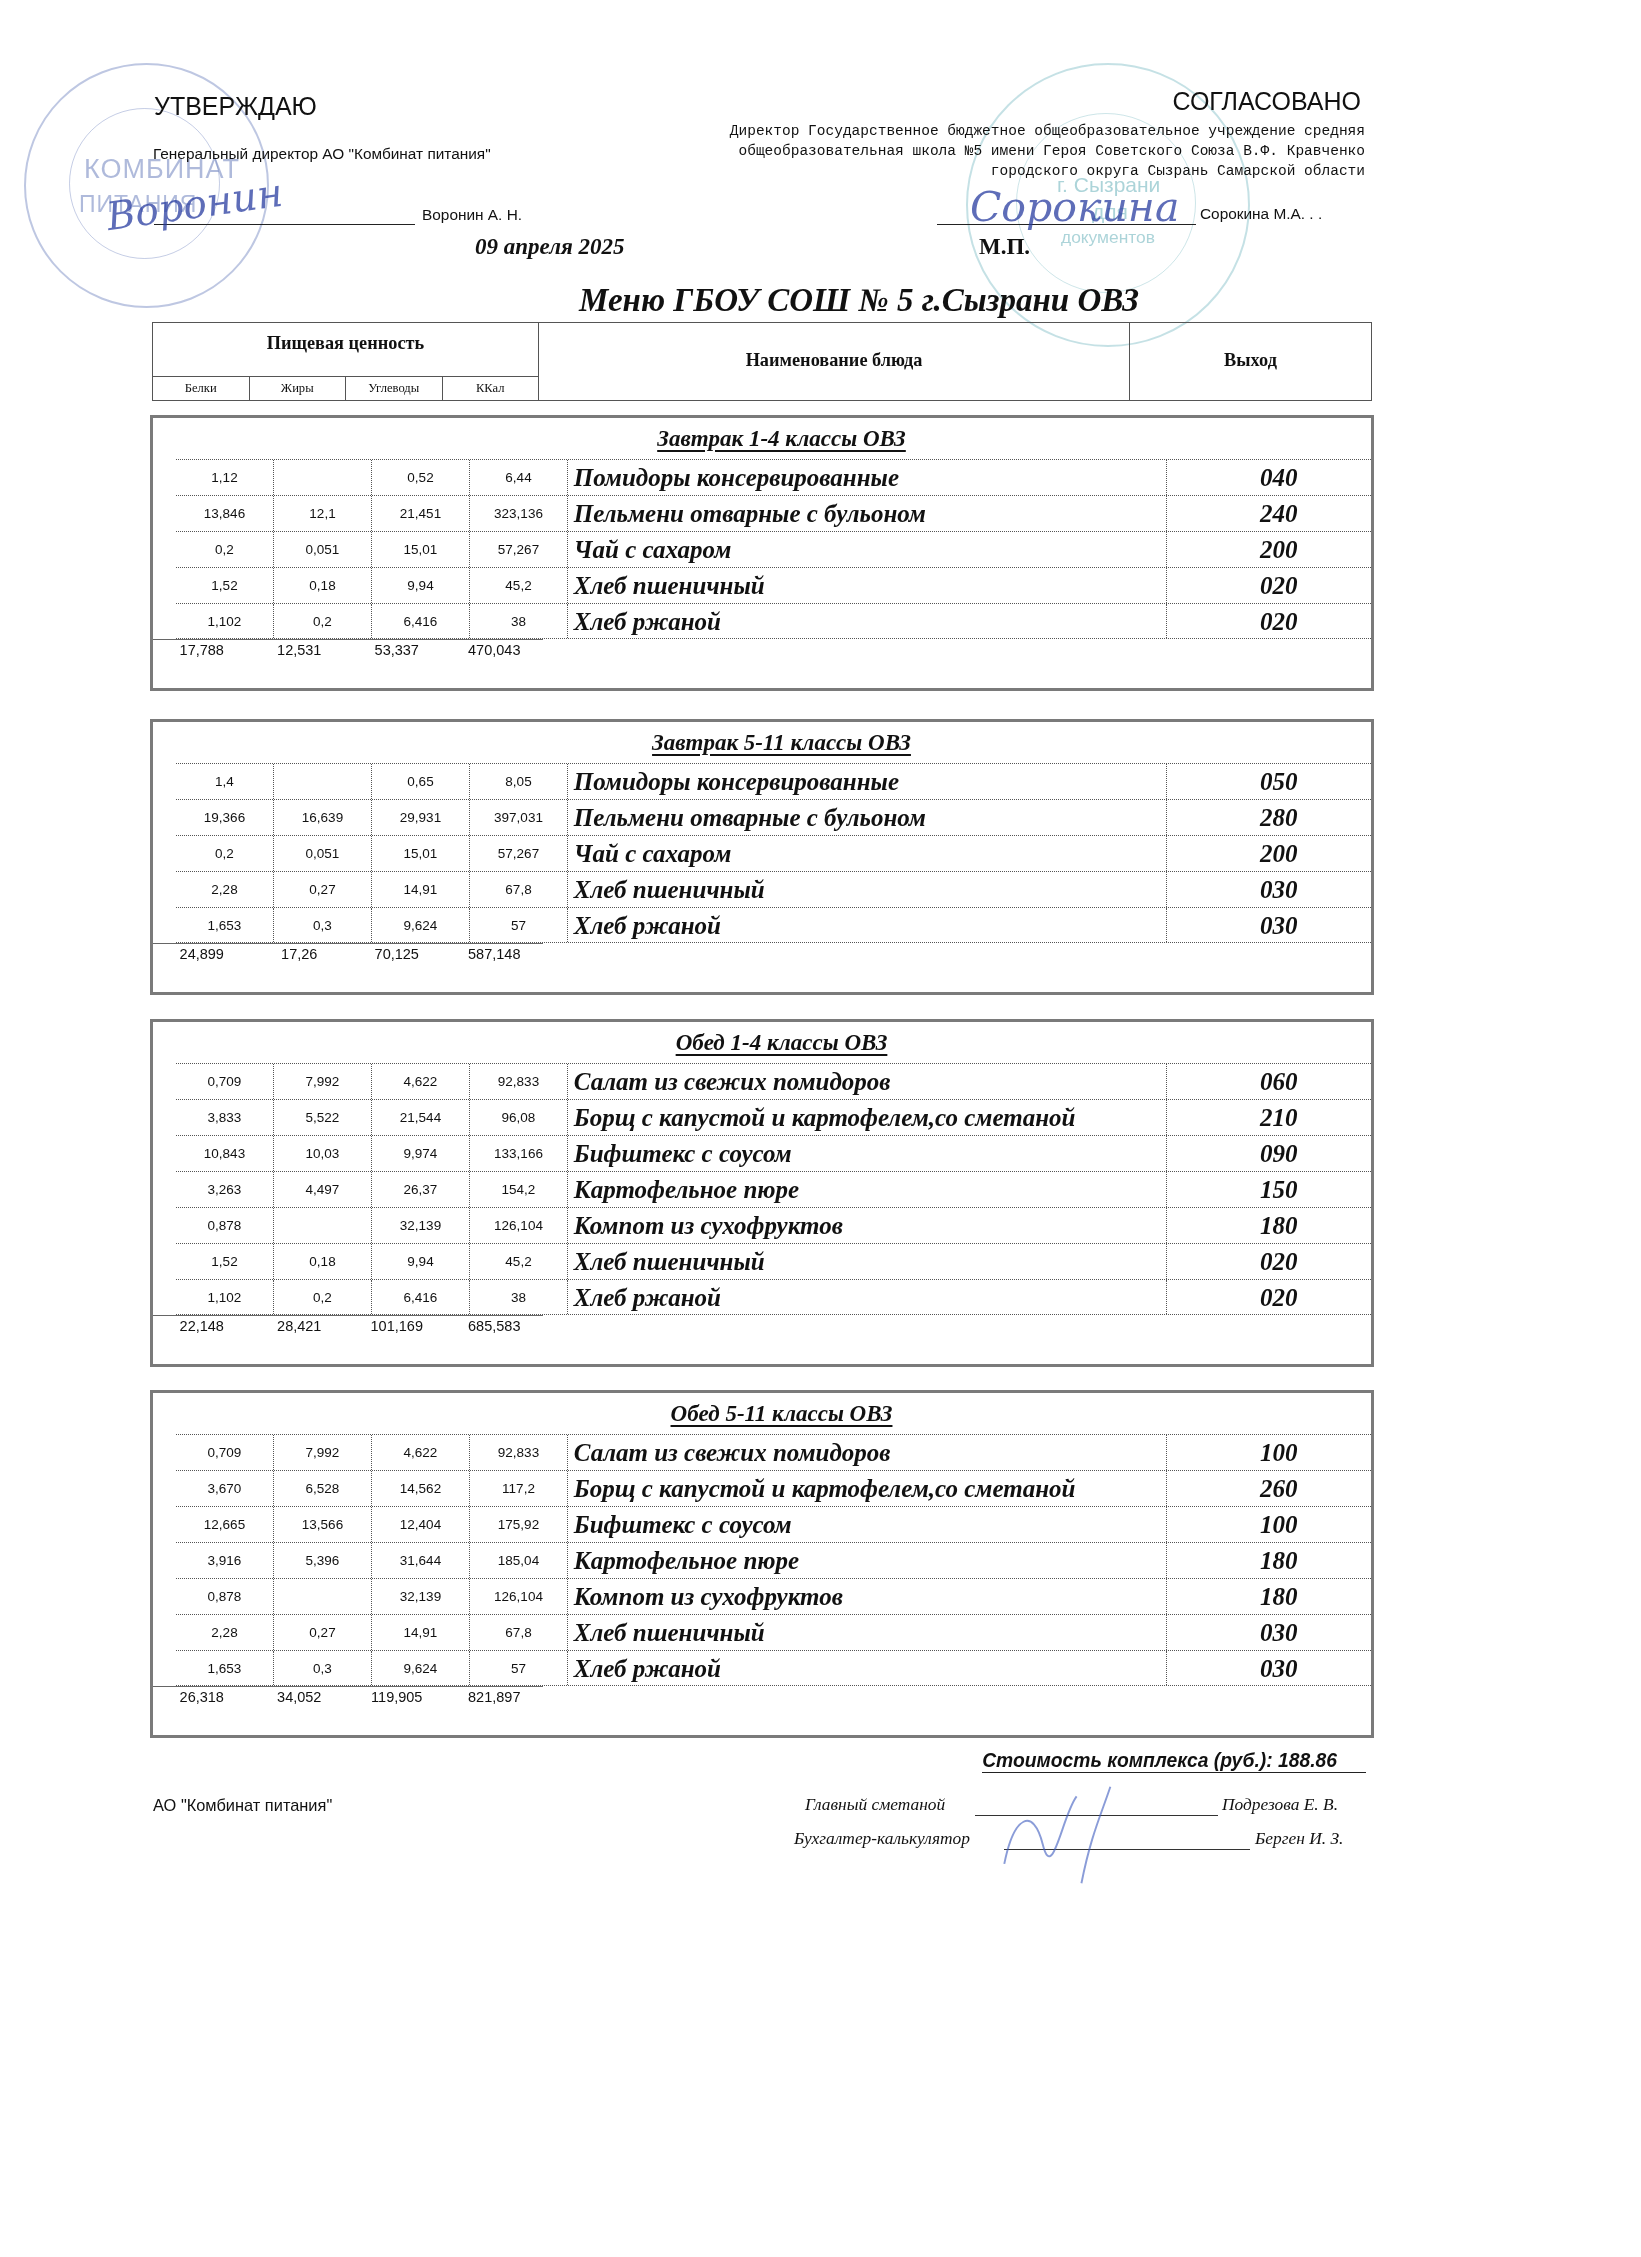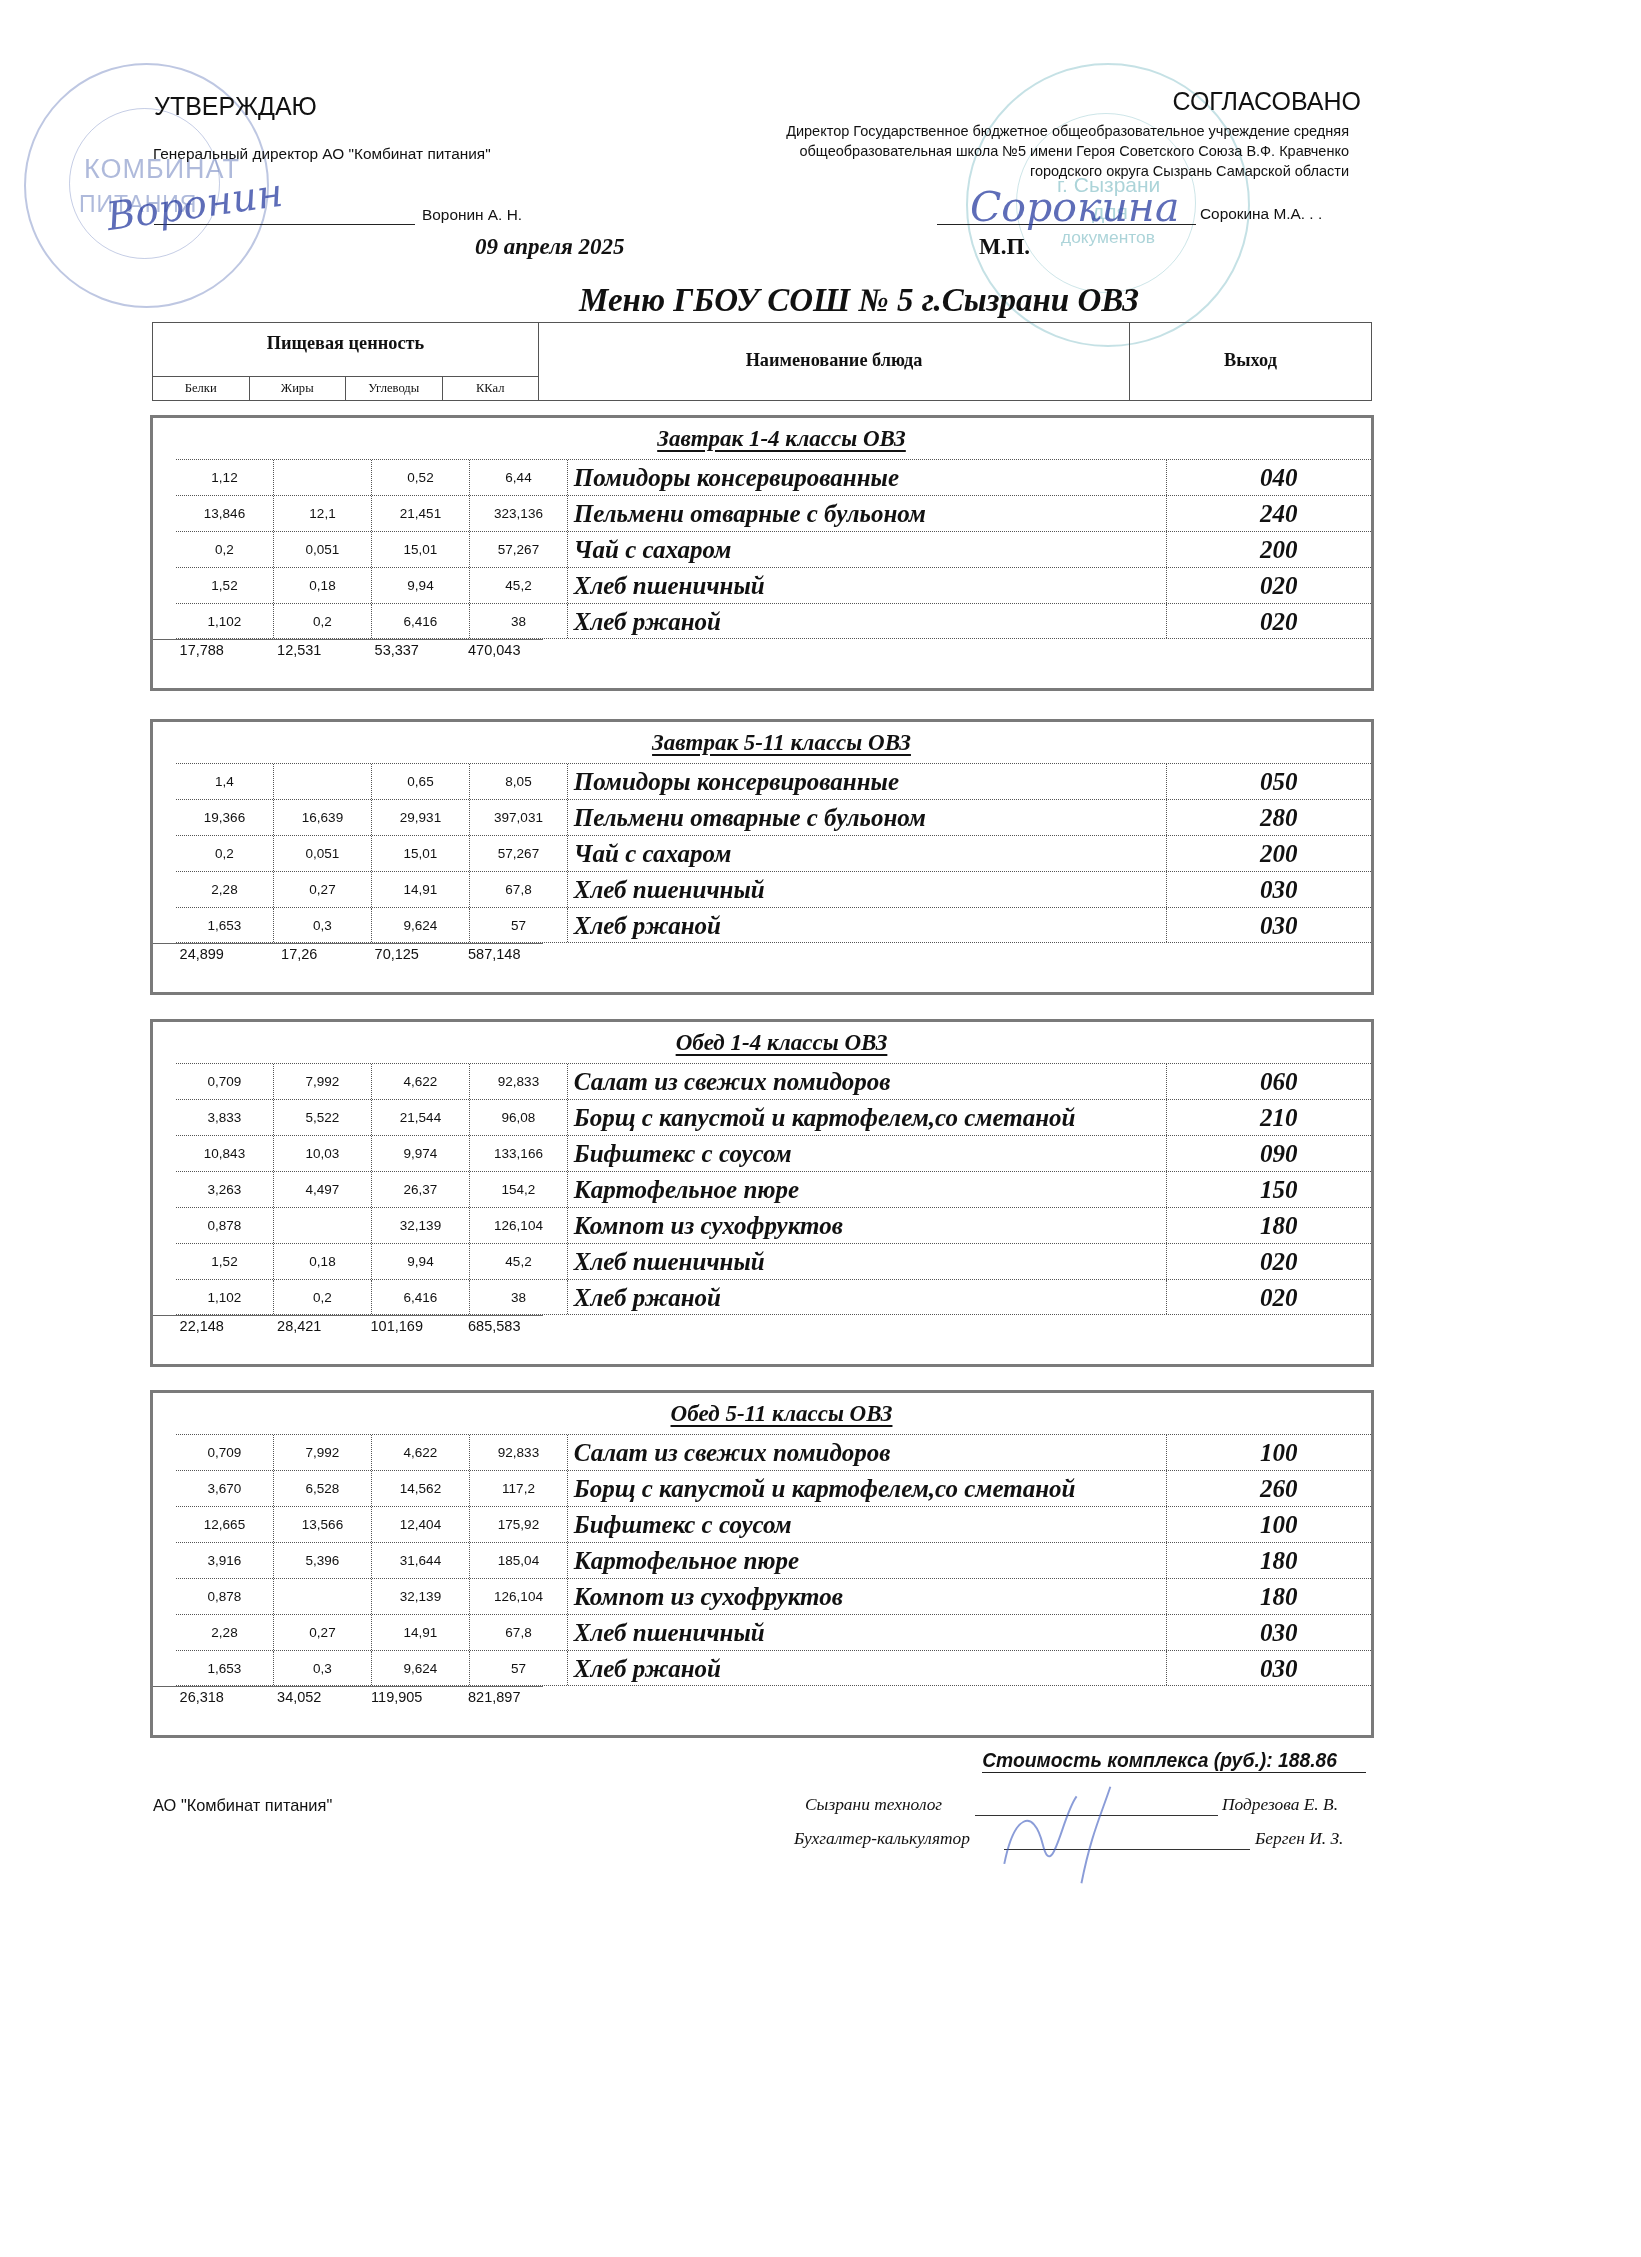--- a/index.html
+++ b/index.html
@@ -20,21 +20,21 @@
   .sig { position: absolute; font-family: "DejaVu Serif", serif; font-style: italic; color: rgba(40,60,160,0.75); pointer-events: none; }
 
   
   .approve-title { left: 154px; top: 92px; font-size: 25px; }
   .approve-sub { left: 153px; top: 145px; font-size: 15.4px; }
   .approve-line { left: 154px; top: 224px; width: 261px; border-bottom: 1.4px solid #222; }
   .approve-name { left: 422px; top: 206px; font-size: 15.4px; }
   .doc-date { left: 475px; top: 234px; font-size: 23px; font-style: italic; font-weight: bold; }
 
   .agree-title { right: 280px; top: 87px; font-size: 25px; }
-  .agree-sub { right: 292px; top: 121px; font-size: 14.5px; line-height: 20px; text-align: right; width: 734px; }
+  .agree-sub { right: 276px; top: 121px; font-size: 14.5px; line-height: 20px; text-align: right; width: 734px; font-family: Liberation Mono, monospace; }
   .agree-line { left: 937px; top: 224px; width: 259px; border-bottom: 1.4px solid #222; }
   .agree-name { left: 1200px; top: 205px; font-size: 15.4px; }
   .mp { left: 979px; top: 234px; font-size: 23px; font-weight: bold; }
 
   .doc-title { left: 0; width: 1641px; top: 282px; text-align: center; font-size: 33px; font-style: italic; font-weight: bold; }
   .doc-title span { padding-left: 77px; }
 
   
   .hdr-table { position: absolute; left: 152px; top: 322px; width: 1220px; height: 79px; border: 1.9px solid #555; box-sizing: border-box; }
   .hdr-nutr { position: absolute; left: 0; top: 0; width: 386px; height: 100%; border-right: 1.9px solid #555; box-sizing: border-box; }
@@ -354,21 +354,21 @@
         <div>34,052</div>
         <div>119,905</div>
         <div>821,897</div>
       </div>
       <div class="section-foot"></div>
     </div>
   </div>
 
 <div class="abs sans cost">Стоимость комплекса (руб.): 188.86</div>
 <div class="abs sans org">АО "Комбинат питания"</div>
-<div class="abs serif tech-label">Сызрани технолог</div>
+<div class="abs serif tech-label">Главный сметаной</div>
 <div class="abs tech-line"></div>
 <div class="abs serif tech-name">Подрезова Е. В.</div>
 <div class="abs serif acc-label">Бухгалтер-калькулятор</div>
 <div class="abs acc-line"></div>
 <div class="abs serif acc-name">Берген И. З.</div>
 <svg class="abs" style="left:985px;top:1777px;" width="135" height="116" viewBox="0 0 140 120">
   <path d="M20 90 C 30 40, 50 30, 60 70 S 80 40, 95 20 M 100 110 C 110 60, 120 40, 130 10" stroke="rgba(60,90,190,0.6)" stroke-width="2" fill="none"></path>
 </svg>
 
 

